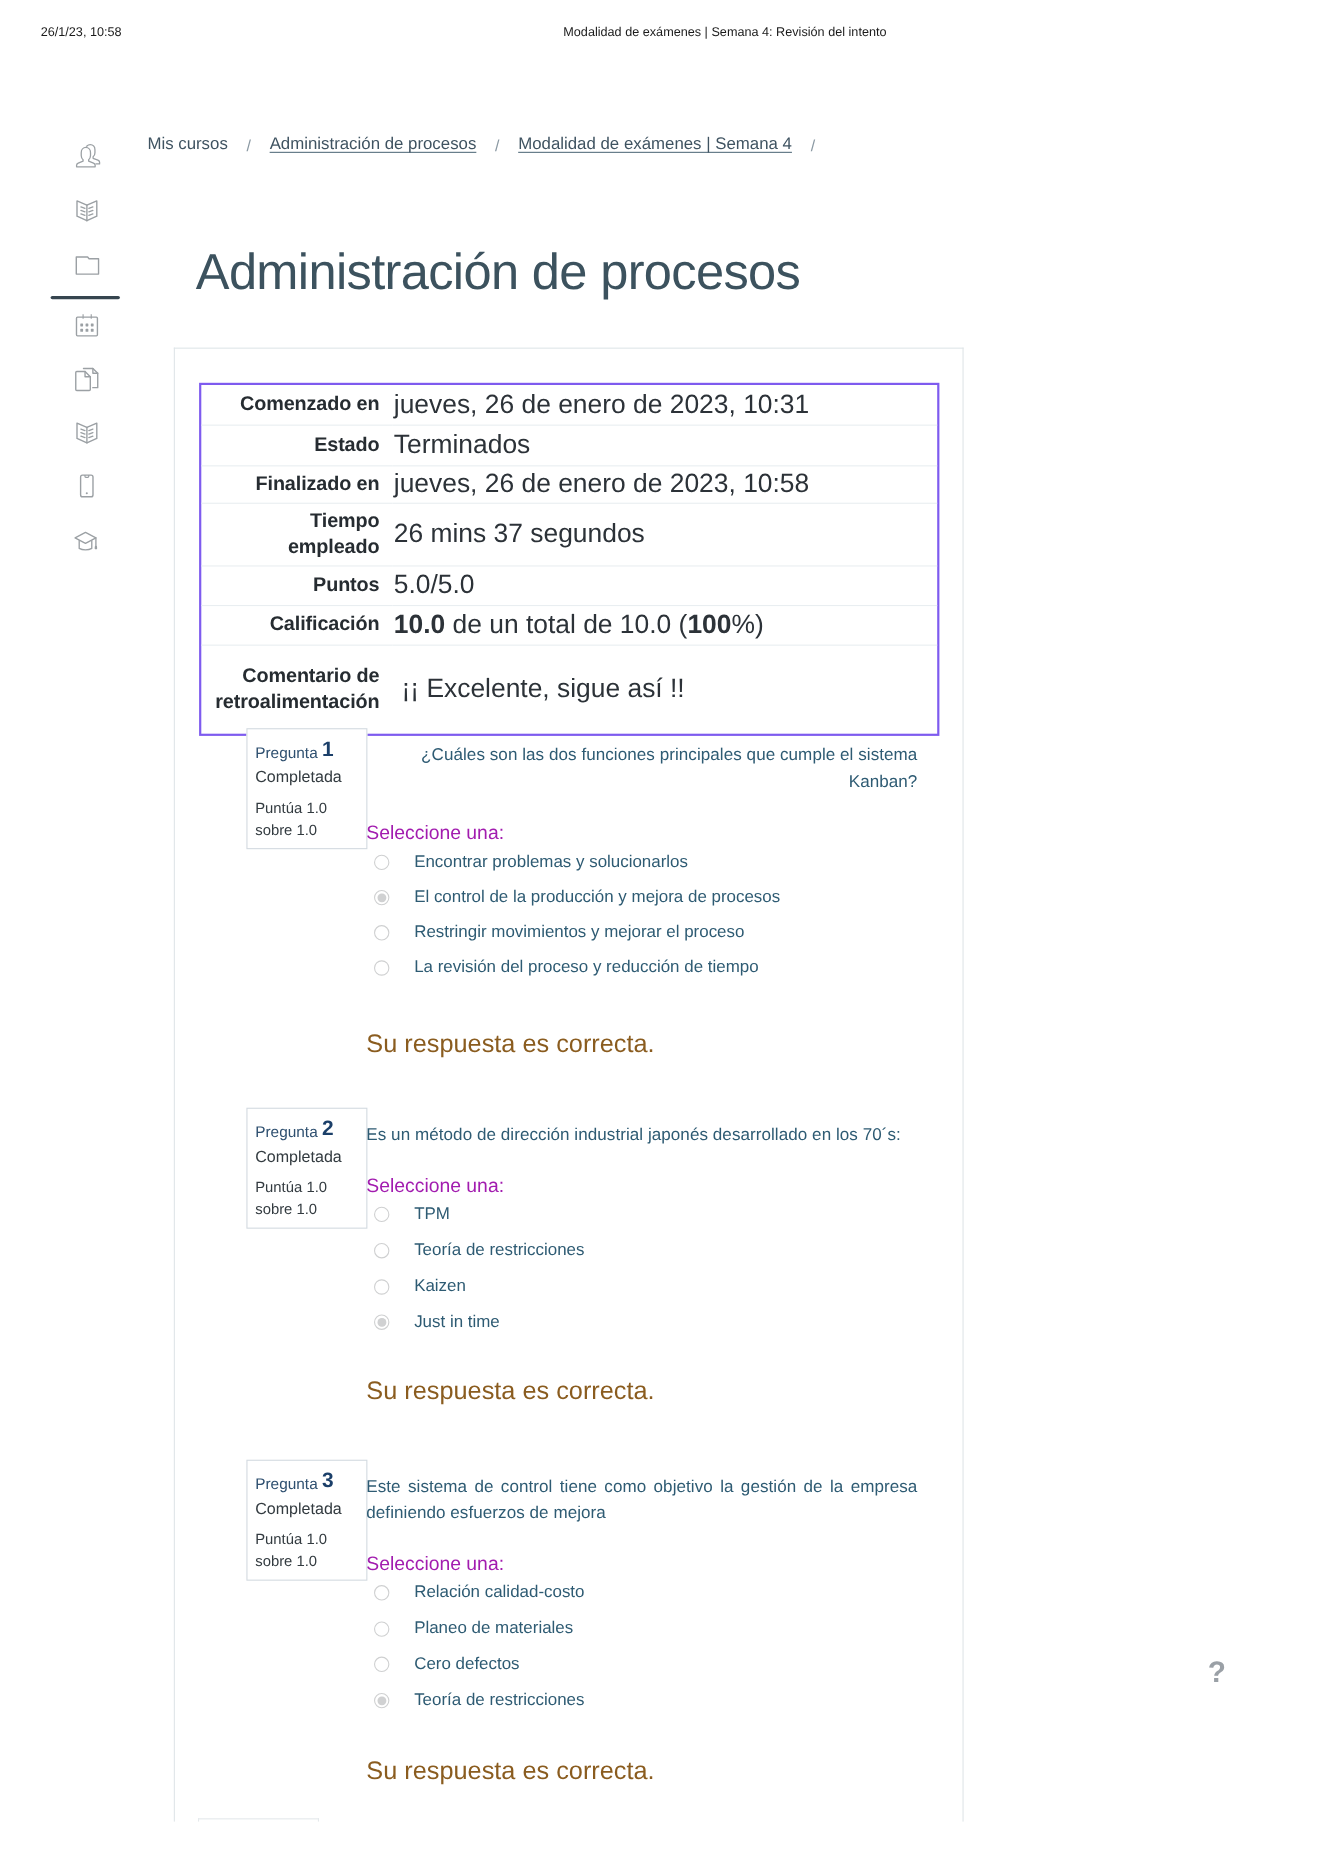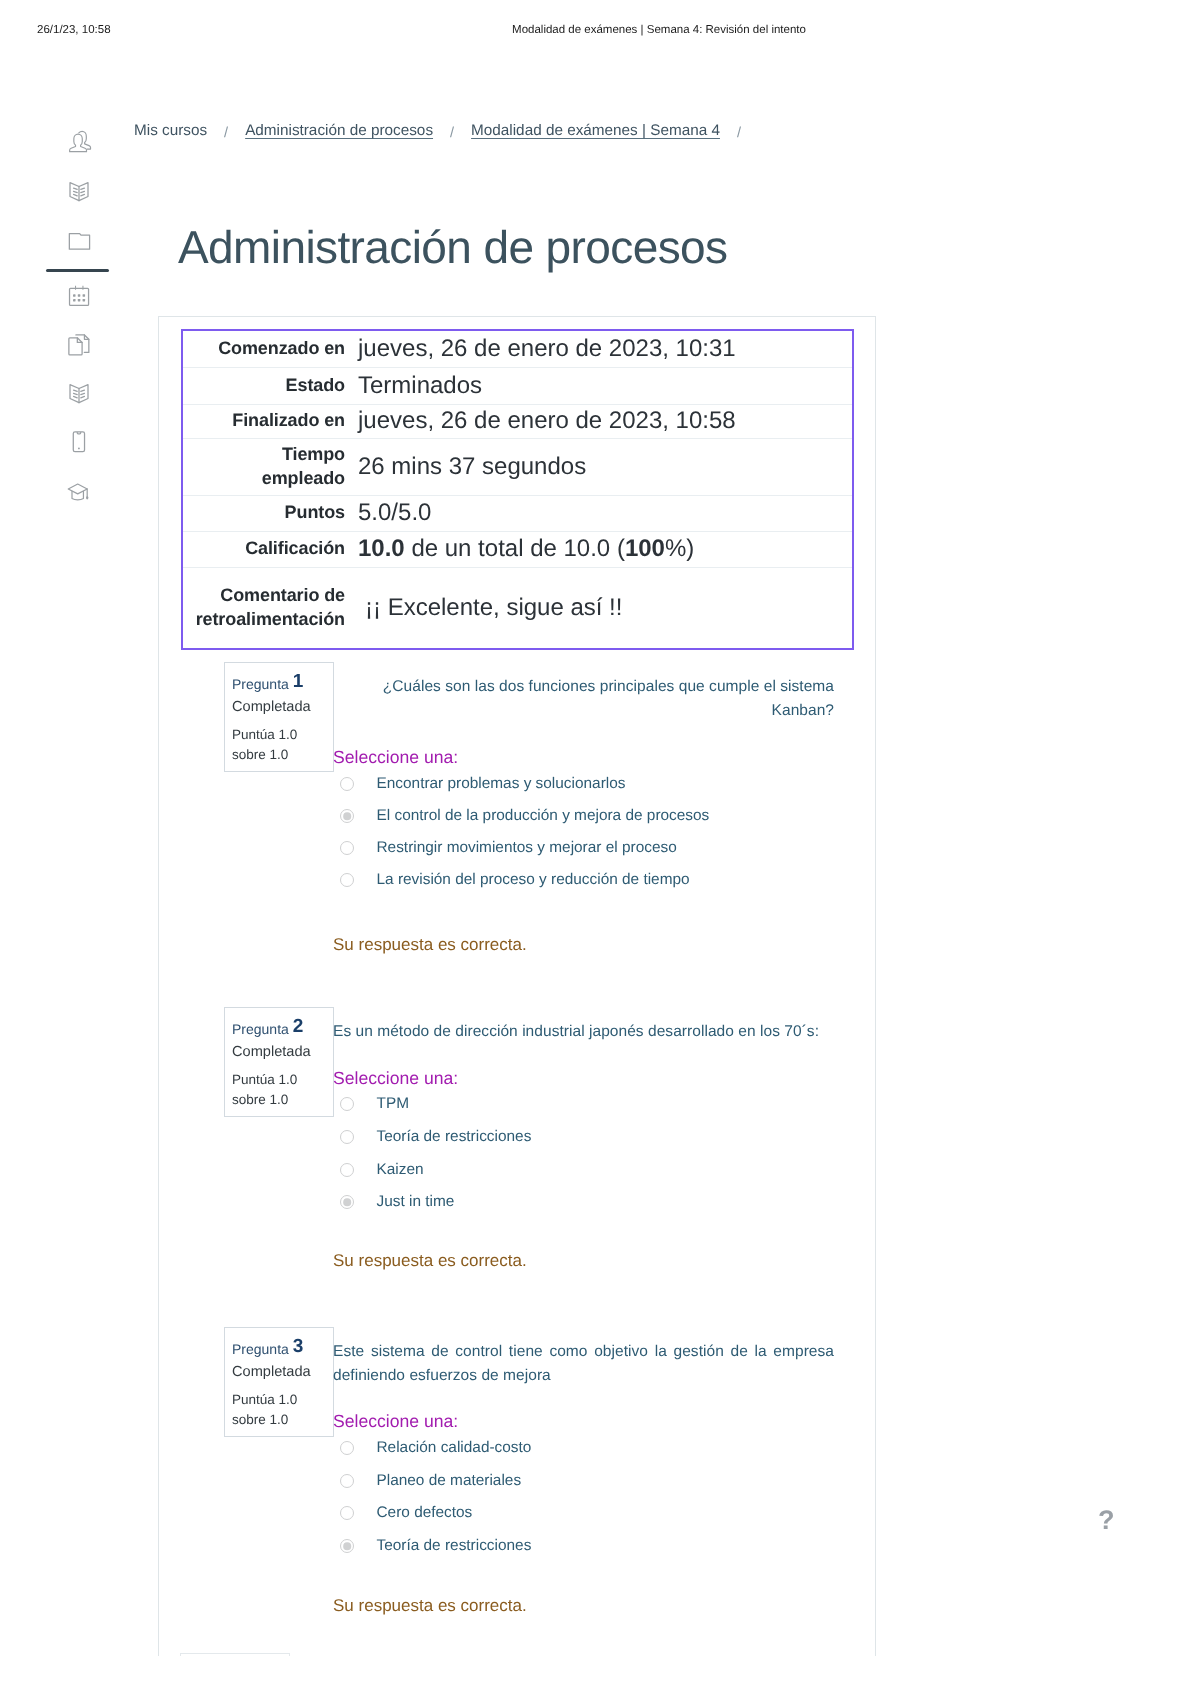--- a/index.html
+++ b/index.html
@@ -47,21 +47,21 @@
   .page-title { position:absolute; left:178px; top:224px; margin:0;
                 font-size:46px; font-weight:400; color:#3c525e;
                 letter-spacing:-0.6px; line-height:1; }
 
   
   .card { position:absolute; left:158px; top:316px; width:718px; height:1340px;
           border:1px solid #dfe5e8; border-bottom:none;
           background:#fff; box-sizing:border-box; }
 
   
-  .summary { position:absolute; left:181px; top:329px; width:673px;
+  .summary { position:absolute; left:181px; top:348px; width:673px;
              border:2px solid #7e5bef; box-sizing:border-box; }
   .summary table { width:100%; border-collapse:collapse; table-layout:fixed; }
   .summary td { border-top:1px solid #e9eef1; padding:0; vertical-align:middle;
                 box-sizing:border-box; }
   .summary tr:first-child td { border-top:none; }
   .summary td.k { width:174px; text-align:right; padding:0 12px 0 0;
                   font-weight:700; font-size:18px; color:#262c31;
                   line-height:1.30; letter-spacing:-0.1px; }
   .summary td.v { padding:0 10px 0 1px; font-size:24px; color:#2c3238;
                   line-height:1.30; font-weight:400; }
@@ -89,21 +89,21 @@
           width:501px;text-align:center; }
   .opt { position:relative; height:32px; }
   .radio { position:absolute; left:7px; top:50%; transform:translateY(-50%);
            width:14px; height:14px; border-radius:50%; border:1.5px solid #cfd0d1;
            background:#fff; box-sizing:border-box; }
   .radio.on::after { content:""; position:absolute; left:50%; top:50%;
            width:7.6px; height:7.6px; border-radius:50%; background:#d0d1d2;
            transform:translate(-50%,-50%); }
   .opt-label { position:absolute; left:43.5px; top:50%; transform:translateY(-50%);
                font-size:15.4px; color:#2e5b73; line-height:1.3; white-space:nowrap; }
-  .qfeedback { font-size:17px; color:#8a5c1f; position:absolute; left:0; }
+  .qfeedback { font-size:23px; color:#8a5c1f; position:absolute; left:0; }
 
   
   .qinfo-partial { position:absolute; left:180px; top:1653px; width:110px;
                    height:3px; border-top:1px solid #e4e9ec;
                    border-left:1px solid #e4e9ec; border-right:1px solid #e4e9ec;
                    box-sizing:border-box; }
 
   
   .help-q { position:absolute; left:1098px; top:1505px; font-size:27px;
             color:#9aa0a6; font-weight:700; font-family:"Liberation Sans", sans-serif; }

